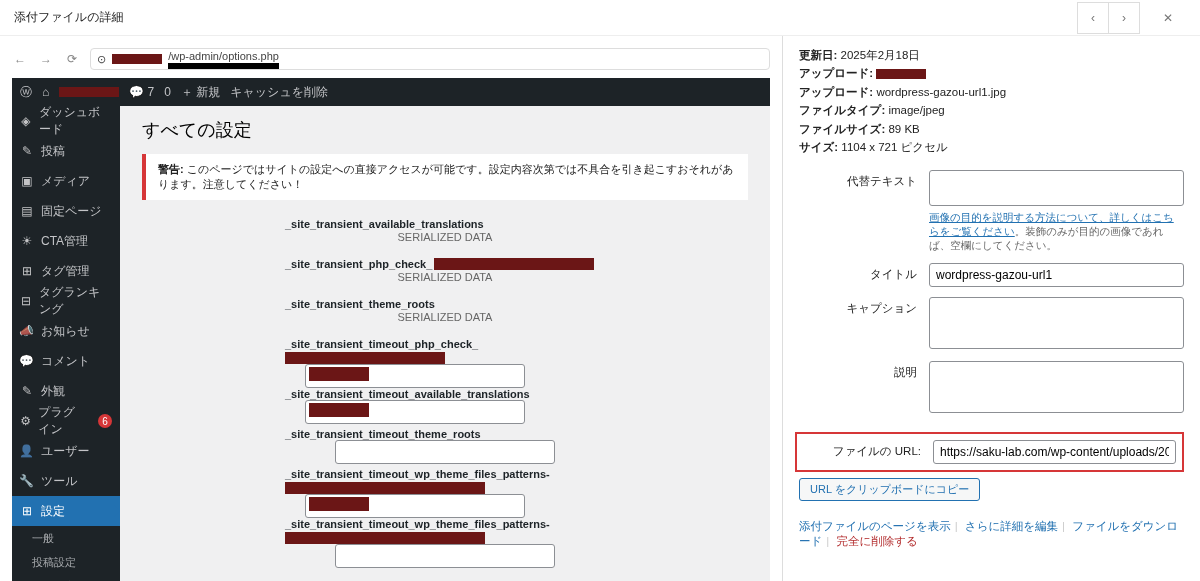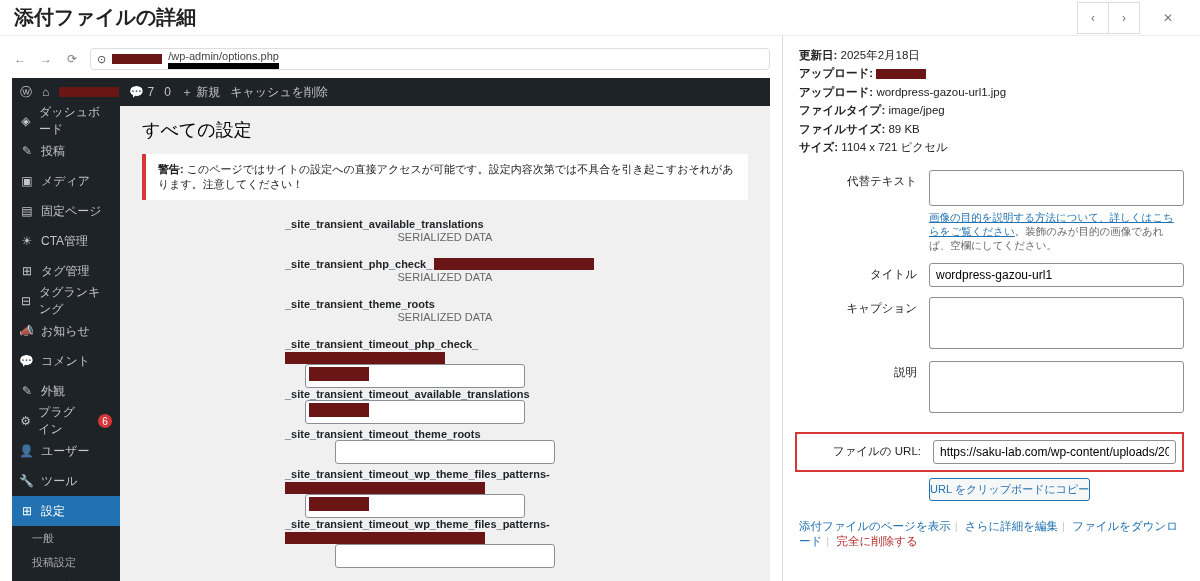--- a/index.html
+++ b/index.html
@@ -1,20 +1,20 @@
 <!DOCTYPE html>
 <html><head>
 <meta charset="utf-8">
 <style>
 * { margin: 0; padding: 0; box-sizing: border-box; font-family: -apple-system, "Hiragino Kaku Gothic ProN", Meiryo, sans-serif; }
 body { width: 1200px; height: 581px; overflow: hidden; font-size: 12px; color: #222; background: #fff; }
 
 
 .modal-header { height: 36px; display: flex; align-items: center; justify-content: space-between; padding: 0 12px 0 14px; border-bottom: 1px solid #eee; }
-.modal-title { font-size: 20px; font-weight: 700; }
+.modal-title { font-size: 12px; font-weight: 400; }
 .modal-nav { display: flex; gap: 0; }
 .modal-nav .nbtn { width: 32px; height: 32px; display: flex; align-items: center; justify-content: center; color: #777; border: 1px solid #ddd; margin-left: -1px; cursor: pointer; }
 .modal-nav .close { border: none; width: 40px; margin-left: 8px; }
 
 .content { display: flex; height: calc(100% - 36px); }
 
 
 .left-pane { width: 783px; border-right: 1px solid #ddd; overflow: hidden; position: relative; }
 
 .browser-bar { height: 30px; margin-top: 8px; display: flex; align-items: center; padding: 0 12px; gap: 10px; color: #555; }
@@ -57,21 +57,21 @@
 
 .field-row { display: flex; margin-bottom: 10px; }
 .field-label { width: 130px; text-align: right; padding-right: 12px; color: #222; padding-top: 4px; }
 .field-input { flex: 1; }
 .field-input input, .field-input textarea { width: 100%; border: 1px solid #8c8f94; border-radius: 3px; padding: 4px 6px; font-size: 12px; font-family: inherit; }
 .field-input textarea { height: 52px; resize: none; }
 .field-hint { font-size: 10.5px; margin-top: 3px; color: #666; }
 .field-hint a { color: #2271b1; text-decoration: underline; }
 
 .url-row { border: 2px solid #d63638; padding: 6px; margin: 17px 0 6px -4px; }
-.copy-btn { border: 1px solid #2271b1; color: #2271b1; background: #f6f7f7; padding: 3px 0; border-radius: 3px; font-size: 11px; cursor: pointer; margin-left: 130px; }
+.copy-btn { border: 1px solid #2271b1; color: #2271b1; background: #f6f7f7; padding: 3px 10px; border-radius: 3px; font-size: 11px; cursor: pointer; }
 
 .actions { margin-top: 18px; font-size: 11.5px; }
 .actions a { color: #2271b1; text-decoration: none; }
 .actions a.del { color: #b32d2e; }
 .actions .pipe { color: #ccc; margin: 0 4px; }
 </style>
 </head>
 <body>
 
 <div class="modal-header">

